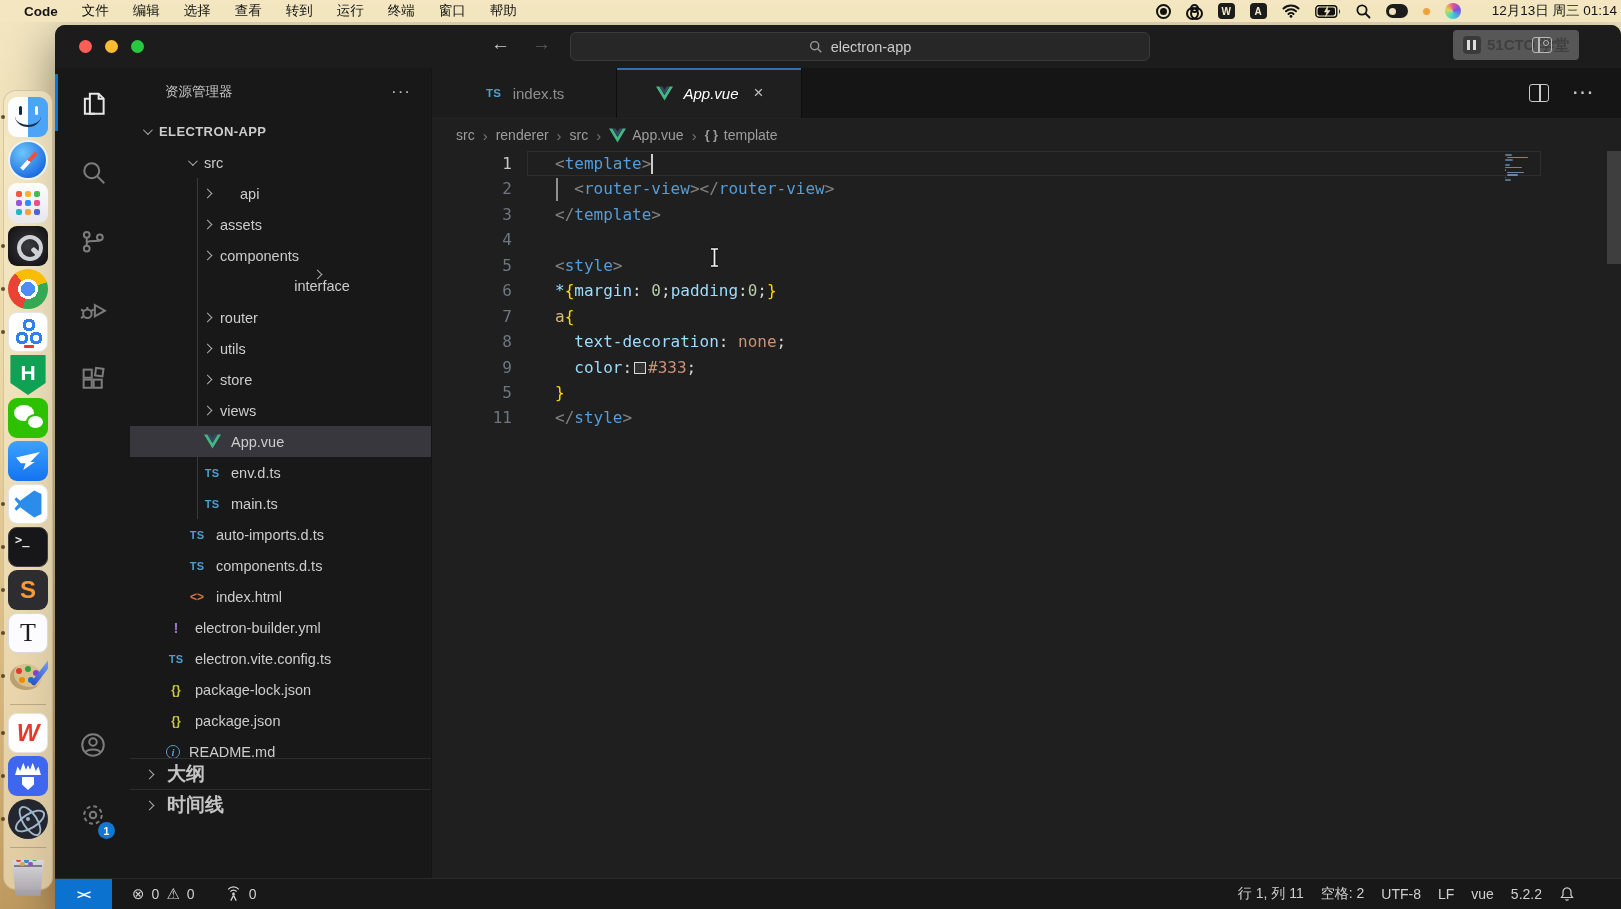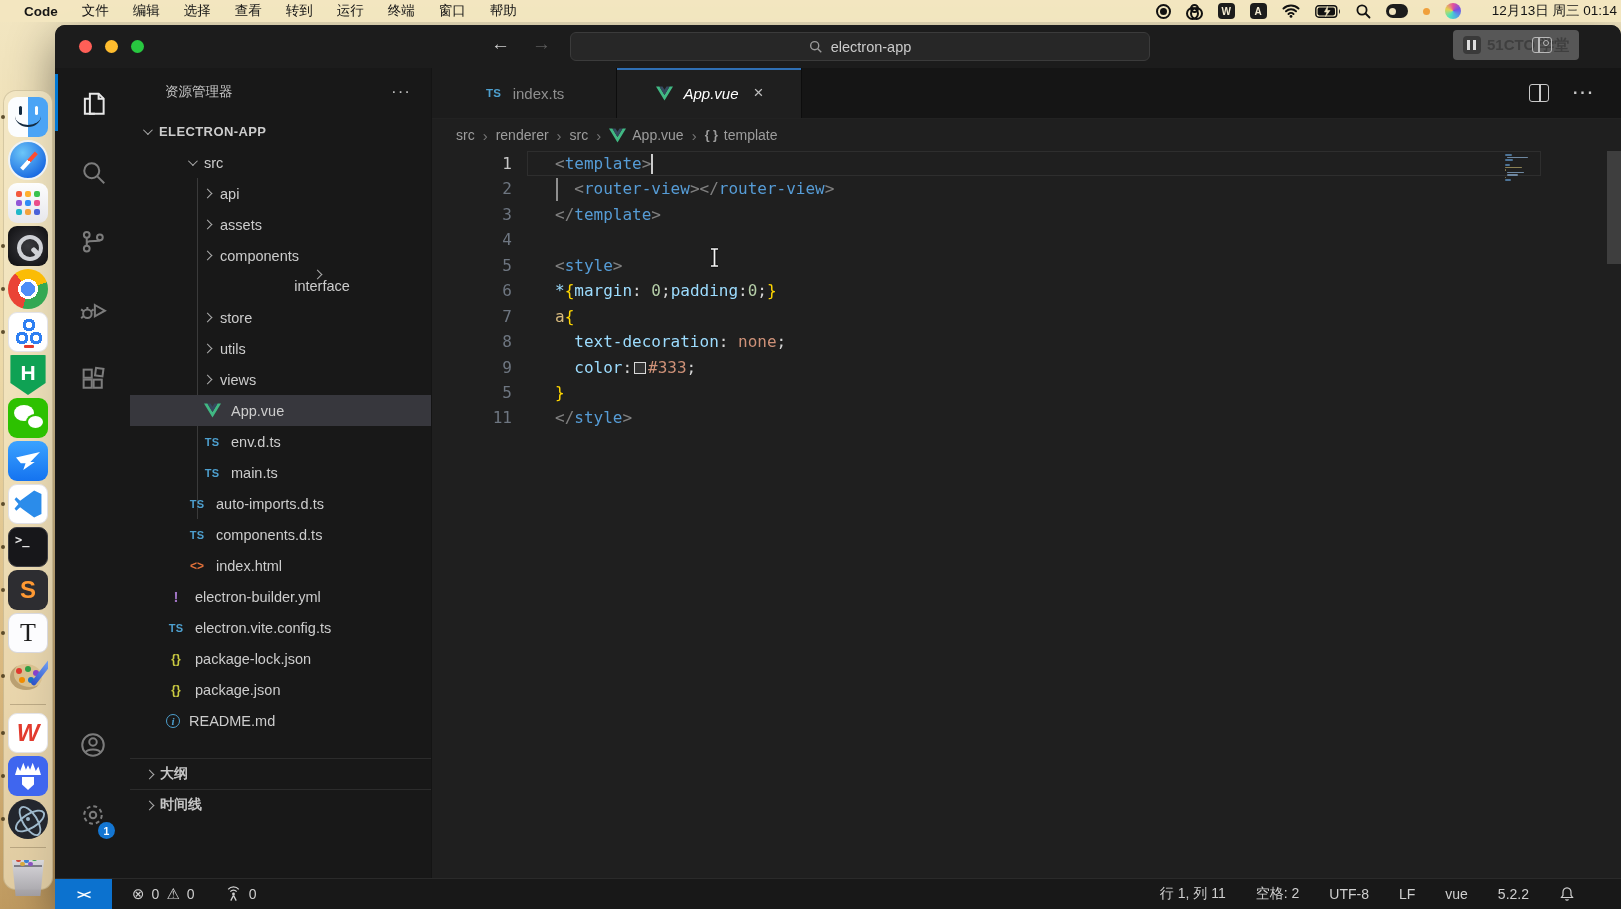--- a/index.html
+++ b/index.html
@@ -147,21 +147,21 @@
 .chev.expanded{transform:rotate(45deg) translateY(-2px)}
 .ficon{width:20px;display:inline-flex;justify-content:center;align-items:center;flex:none;font-weight:700}
 .fi-ts{color:#4d9fce;font-size:11px;letter-spacing:.3px}
 .fi-html{color:#e0703a;font-size:12px}
 .fi-yml{color:#a074c4;font-size:15px}
 .fi-json{color:#cbcb41;font-size:12px}
 .fi-info{color:#4d9fce;font-size:11px;font-style:italic;font-family:"Liberation Serif",serif;
 width:14px;height:14px;border:1.4px solid #4d9fce;border-radius:50%;justify-content:center}
 .sections{position:absolute;left:0;right:0;top:690px;z-index:5}
 .section{height:31px;background:#181818;border-top:1px solid #2c2c2c;display:flex;align-items:center;
-padding-left:16px;gap:7px;font-weight:700;font-size:14px;color:#c5c5c5}
+padding-left:16px;gap:14px;font-weight:700;font-size:19px;color:#c5c5c5}
 
 
 .editor{flex:1;display:flex;flex-direction:column;min-width:0;background:#1f1f1f;position:relative}
 .tabbar{height:51px;background:#151515;display:flex;border-bottom:1px solid #222;position:relative;flex:none}
 .tab{display:flex;align-items:center;gap:9px;padding:0 20px;font-size:15px;border-right:1px solid #0d0d0d;position:relative;min-width:185px;justify-content:center}
 .tab.inactive{background:#1c1c1c;color:#8f8f8f}
 .tab.active{background:#1f1f1f;color:#fff}
 .tab.active .tab-label{font-style:italic}
 .tab.active::before{content:"";position:absolute;left:0;right:0;top:0;height:2px;background:#2f6fb4}
 .tab-close{color:#c0c0c0;font-size:17px;margin-left:6px}
@@ -193,21 +193,21 @@
 .vscroll{position:absolute;right:0;top:0;width:14px;height:113px;background:rgba(121,121,121,.35)}
 .ibeam{position:absolute;left:276px;top:96px}
 
 
 .statusbar{height:31px;background:#181818;border-top:1px solid #2a2a2a;display:flex;align-items:center;font-size:14px;color:#cfcfcf;flex:none}
 .remote-btn{width:57px;height:100%;background:#0c72cf;color:#fff;display:flex;align-items:center;justify-content:center;
 font-weight:700;font-size:13px;letter-spacing:-1px}
 .sb-left{display:flex;align-items:center;gap:7px;padding-left:20px}
 .sb-ico{font-size:15px;color:#cfcfcf}
 .sb-gap{width:16px}
-.sb-right{margin-left:auto;display:flex;align-items:center;gap:30px;padding-right:46px}
+.sb-right{margin-left:auto;display:flex;align-items:center;gap:17px;padding-right:46px}
 .sb-item{white-space:nowrap}
 .bell-svg,.ports-svg{display:block}
 </style>
 </head>
 <body>
 
 <div class="menubar">
   <span class="mb-apple"></span>
   <span class="mb-menus" id="mb-menus">
       <span class="mb-item mb-bold">Code</span>
@@ -419,43 +419,47 @@
       <div class="tree" id="tree">
         <div class="tree-guide"></div>
       <div class="trow root-row" style="padding-left: 13px;">
             <span class="chev expanded"></span>
             <span class="lbl">ELECTRON-APP</span>
           </div>
           <div class="trow" style="padding-left: 58px;">
             <span class="chev expanded"></span>
             <span class="lbl">src</span>
           </div>
+          <div class="trow" style="padding-left: 74px; gap: 20px;">
+            <span class="chev collapsed"></span>
+            <span class="lbl">api</span>
+          </div>
           <div class="trow" style="padding-left: 74px;">
             <span class="chev collapsed"></span>
-            <span class="lbl">api</span>
+            <span class="lbl">assets</span>
           </div>
           <div class="trow" style="padding-left: 74px;">
             <span class="chev collapsed"></span>
-            <span class="lbl">assets</span>
+            <span class="lbl">components</span>
+          </div>
+          <div class="trow" style="padding-left: 74px; flex-direction: column;">
+            <span class="chev collapsed"></span>
+            <span class="lbl">interface</span>
           </div>
           <div class="trow" style="padding-left: 74px;">
             <span class="chev collapsed"></span>
-            <span class="lbl">components</span>
-          </div>
-          <div class="trow" style="padding-left: 74px; flex-direction: column;">
-            <span class="chev collapsed"></span>
-            <span class="lbl">interface</span>
+            <span class="lbl">router</span>
           </div>
           <div class="trow" style="padding-left: 74px;">
             <span class="chev collapsed"></span>
+            <span class="lbl">utils</span>
+          </div>
+          <div class="trow" style="padding-left: 74px;">
+            <span class="chev collapsed"></span>
             <span class="lbl">store</span>
-          </div>
-          <div class="trow" style="padding-left: 74px;">
-            <span class="chev collapsed"></span>
-            <span class="lbl">utils</span>
           </div>
           <div class="trow" style="padding-left: 74px;">
             <span class="chev collapsed"></span>
             <span class="lbl">views</span>
           </div>
           <div class="trow selected" style="padding-left: 72px;">
             <span class="ficon">
               <svg class="vue-svg" viewBox="0 0 24 20">
                 <path fill="#41b883" d="M0 0h4.8L12 12 19.2 0H24L12 20z"></path>
                 <path fill="#35495e" d="M4.8 0h4.4L12 4.7 14.8 0h4.4L12 12z"></path>

